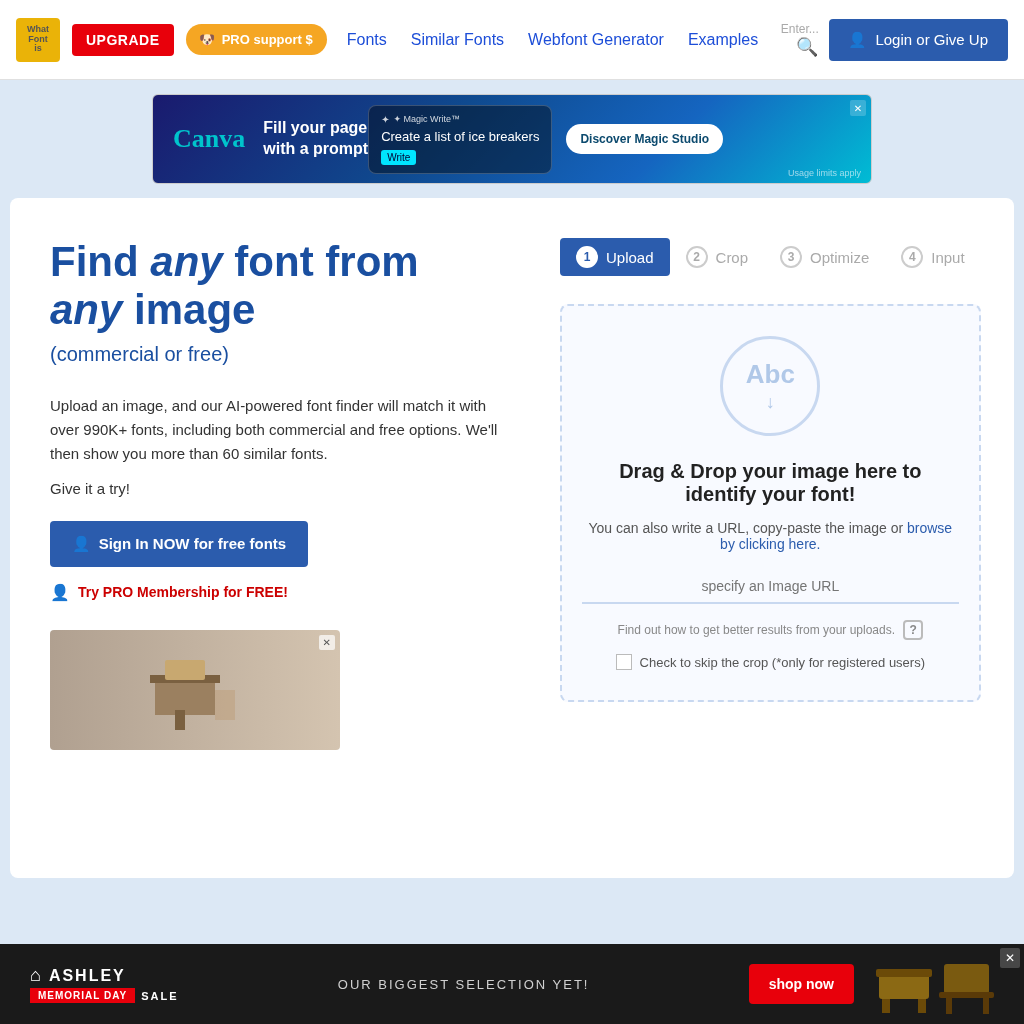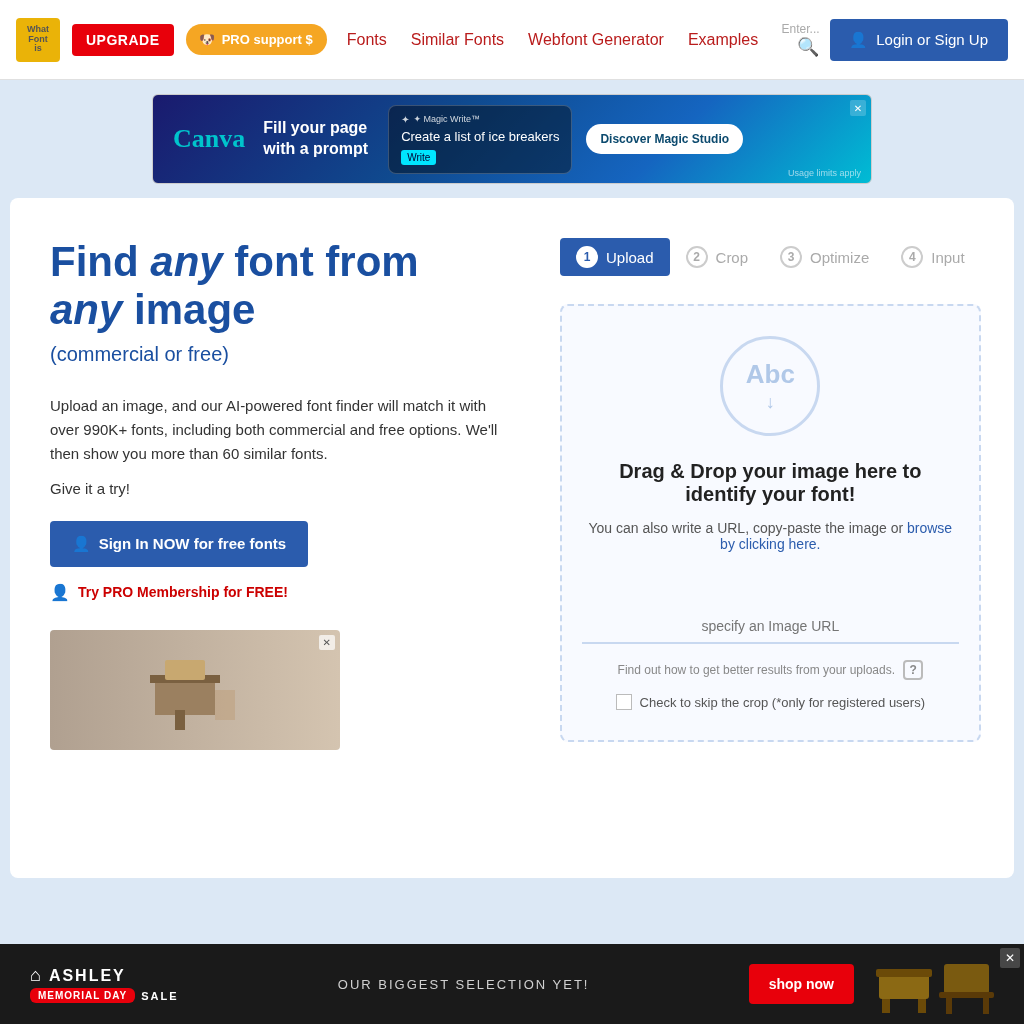--- a/index.html
+++ b/index.html
@@ -48,21 +48,21 @@
       display: flex; align-items: center; gap: 6px;
     }
     .nav-links {
       display: flex;
       align-items: center;
       gap: 24px;
       margin-left: 8px;
       flex: 1;
     }
     .nav-link {
-      color: #b91c1c;
+      color: #1d4ed8;
       text-decoration: none;
       font-size: 16px;
       font-weight: 500;
     }
     .nav-right {
       display: flex;
       align-items: center;
       gap: 10px;
       margin-left: auto;
     }
@@ -115,21 +115,20 @@
       color: #00c4cc;
       font-weight: bold;
       margin-right: 18px;
       white-space: nowrap;
     }
     .ad-text-main {
       color: #fff;
       font-size: 18px;
       font-weight: bold;
       line-height: 1.2;
-      margin-right: 20px;
     }
     .ad-magic-write {
       background: rgba(0,0,0,0.4);
       border-radius: 8px;
       padding: 8px 12px;
       color: #fff;
       font-size: 12px;
       min-width: 160px;
       border: 1px solid rgba(255,255,255,0.2);
     }
@@ -367,21 +366,20 @@
     .url-input {
       width: 100%;
       border: none;
       border-bottom: 2px solid #c8d8f0;
       background: transparent;
       padding: 8px 4px;
       font-size: 14px;
       color: #999;
       outline: none;
       text-align: center;
-      margin-top: 40px;
     }
     .better-results {
       display: flex;
       align-items: center;
       gap: 8px;
       font-size: 12px;
       color: #888;
       margin-bottom: 14px;
     }
     .help-icon {
@@ -435,21 +433,21 @@
       font-size: 18px;
       font-weight: bold;
       letter-spacing: 2px;
     }
     .memorial-badge {
       background: #e8000b;
       color: #fff;
       font-size: 10px;
       font-weight: bold;
       padding: 2px 8px;
-      border-radius: 6px;
+      border-radius: 0;
       letter-spacing: 1px;
     }
     .sale-text {
       color: #fff;
       font-size: 11px;
       font-weight: bold;
       letter-spacing: 2px;
     }
     .ad-main-text {
       flex: 1;
@@ -522,21 +520,21 @@
   </div>
   <div class="nav-right">
     <div class="search-area">
       <span class="search-placeholder">Enter...</span>
       <button class="search-icon-btn">
         <span>🔍</span>
       </button>
     </div>
     <button class="login-btn">
       <span>👤</span>
-      <span>Login or Sign Up</span>
+      <span>Login or Give Up</span>
     </button>
   </div>
 </nav>
 
 <div style="display:flex;justify-content:center;">
   <div class="ad-banner">
     <div class="ad-canva-logo">Canva</div>
     <div class="ad-text-main">
       <div style="color:#fff;font-size:16px;font-weight:bold;line-height:1.3;">Fill your page<br>with a prompt</div>
     </div>

